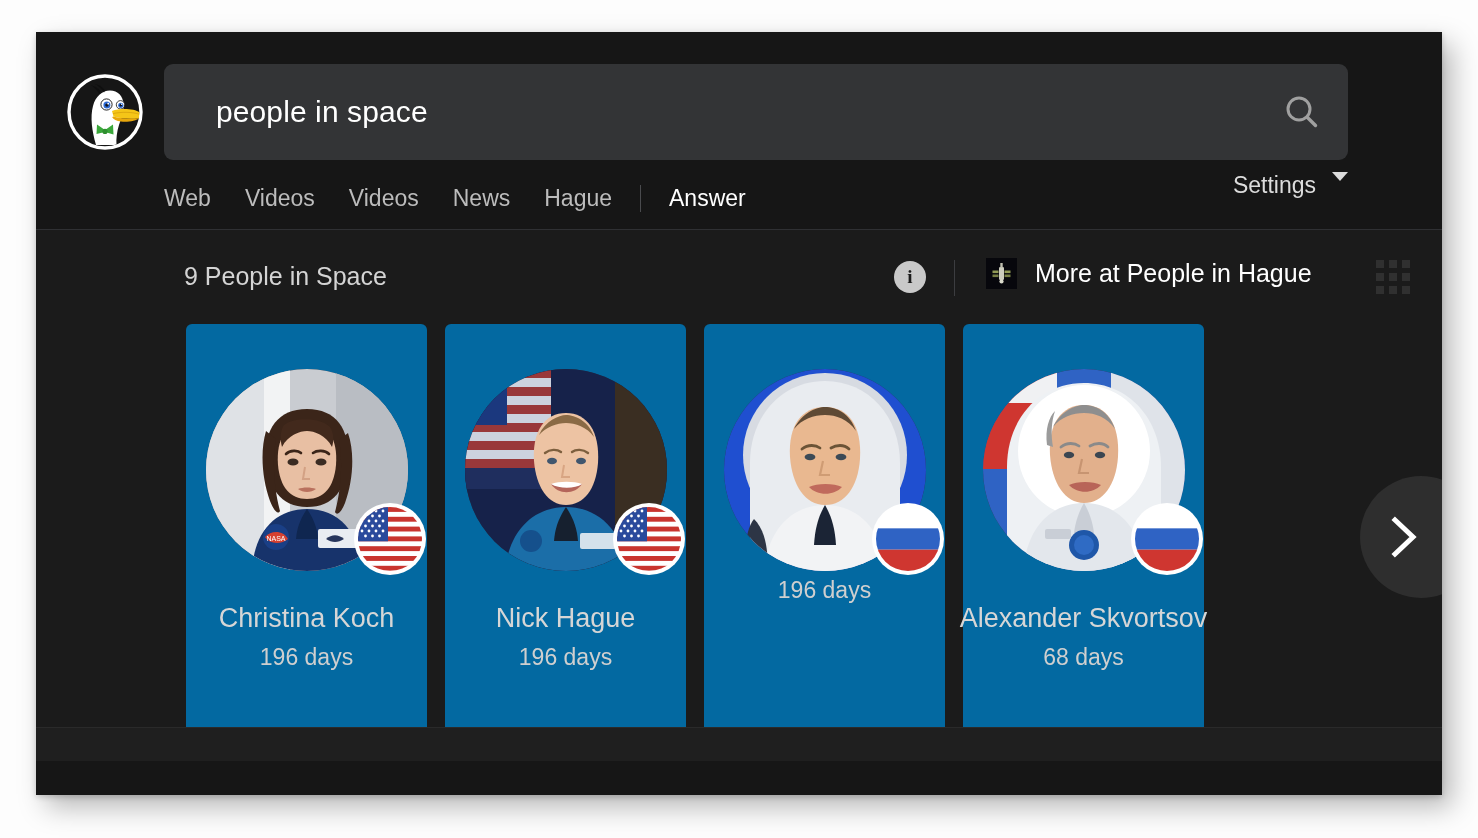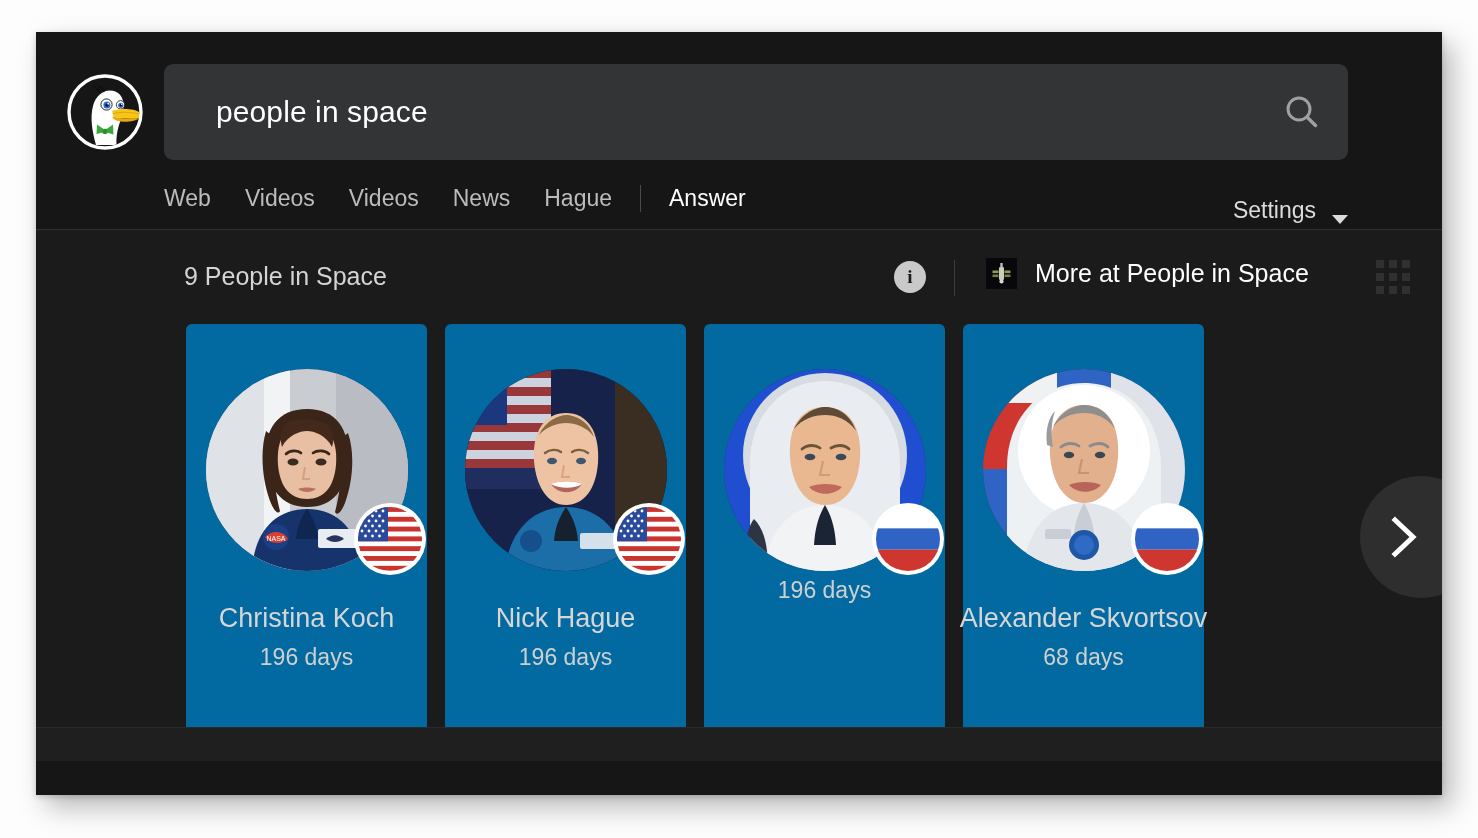--- a/index.html
+++ b/index.html
@@ -121,21 +121,21 @@
     background: #4a4b4e;
     margin: 0 28px 0 -6px;
   }
 
   #settings-group {
     position: absolute;
     right: 94px;
     top: 0;
     height: 52px;
     display: flex;
-    align-items: flex-end;
+    align-items: flex-start;
     cursor: pointer;
   }
   #settings-label {
     color: #dcdcdc;
     font-size: 23px;
     margin-right: 16px;
   }
   #settings-caret {
     width: 0; height: 0;
     border-left: 8px solid transparent;
@@ -413,21 +413,21 @@
                 <rect x="13" y="9" width="5" height="13" rx="1.2" fill="#d8d8c8"></rect>
                 <rect x="6.5" y="12.5" width="6" height="2.6" fill="#9aa35a"></rect>
                 <rect x="18.5" y="12.5" width="6" height="2.6" fill="#9aa35a"></rect>
                 <rect x="6.5" y="16.5" width="6" height="2.6" fill="#7d8648"></rect>
                 <rect x="18.5" y="16.5" width="6" height="2.6" fill="#7d8648"></rect>
                 <rect x="14.3" y="5" width="2.4" height="5" fill="#c9c9b8"></rect>
                 <circle cx="15.5" cy="23.5" r="2.1" fill="#e6e6d6"></circle>
               </g>
             </svg>
           </span>
-          <span id="more-link-label">More at People in Space</span>
+          <span id="more-link-label">More at People in Hague</span>
         </a>
 
         <div id="grid-icon" title="Grid view">
           <i></i>
             <i></i>
             <i></i>
           <i></i>
             <i></i>
             <i></i>
           <i></i>

